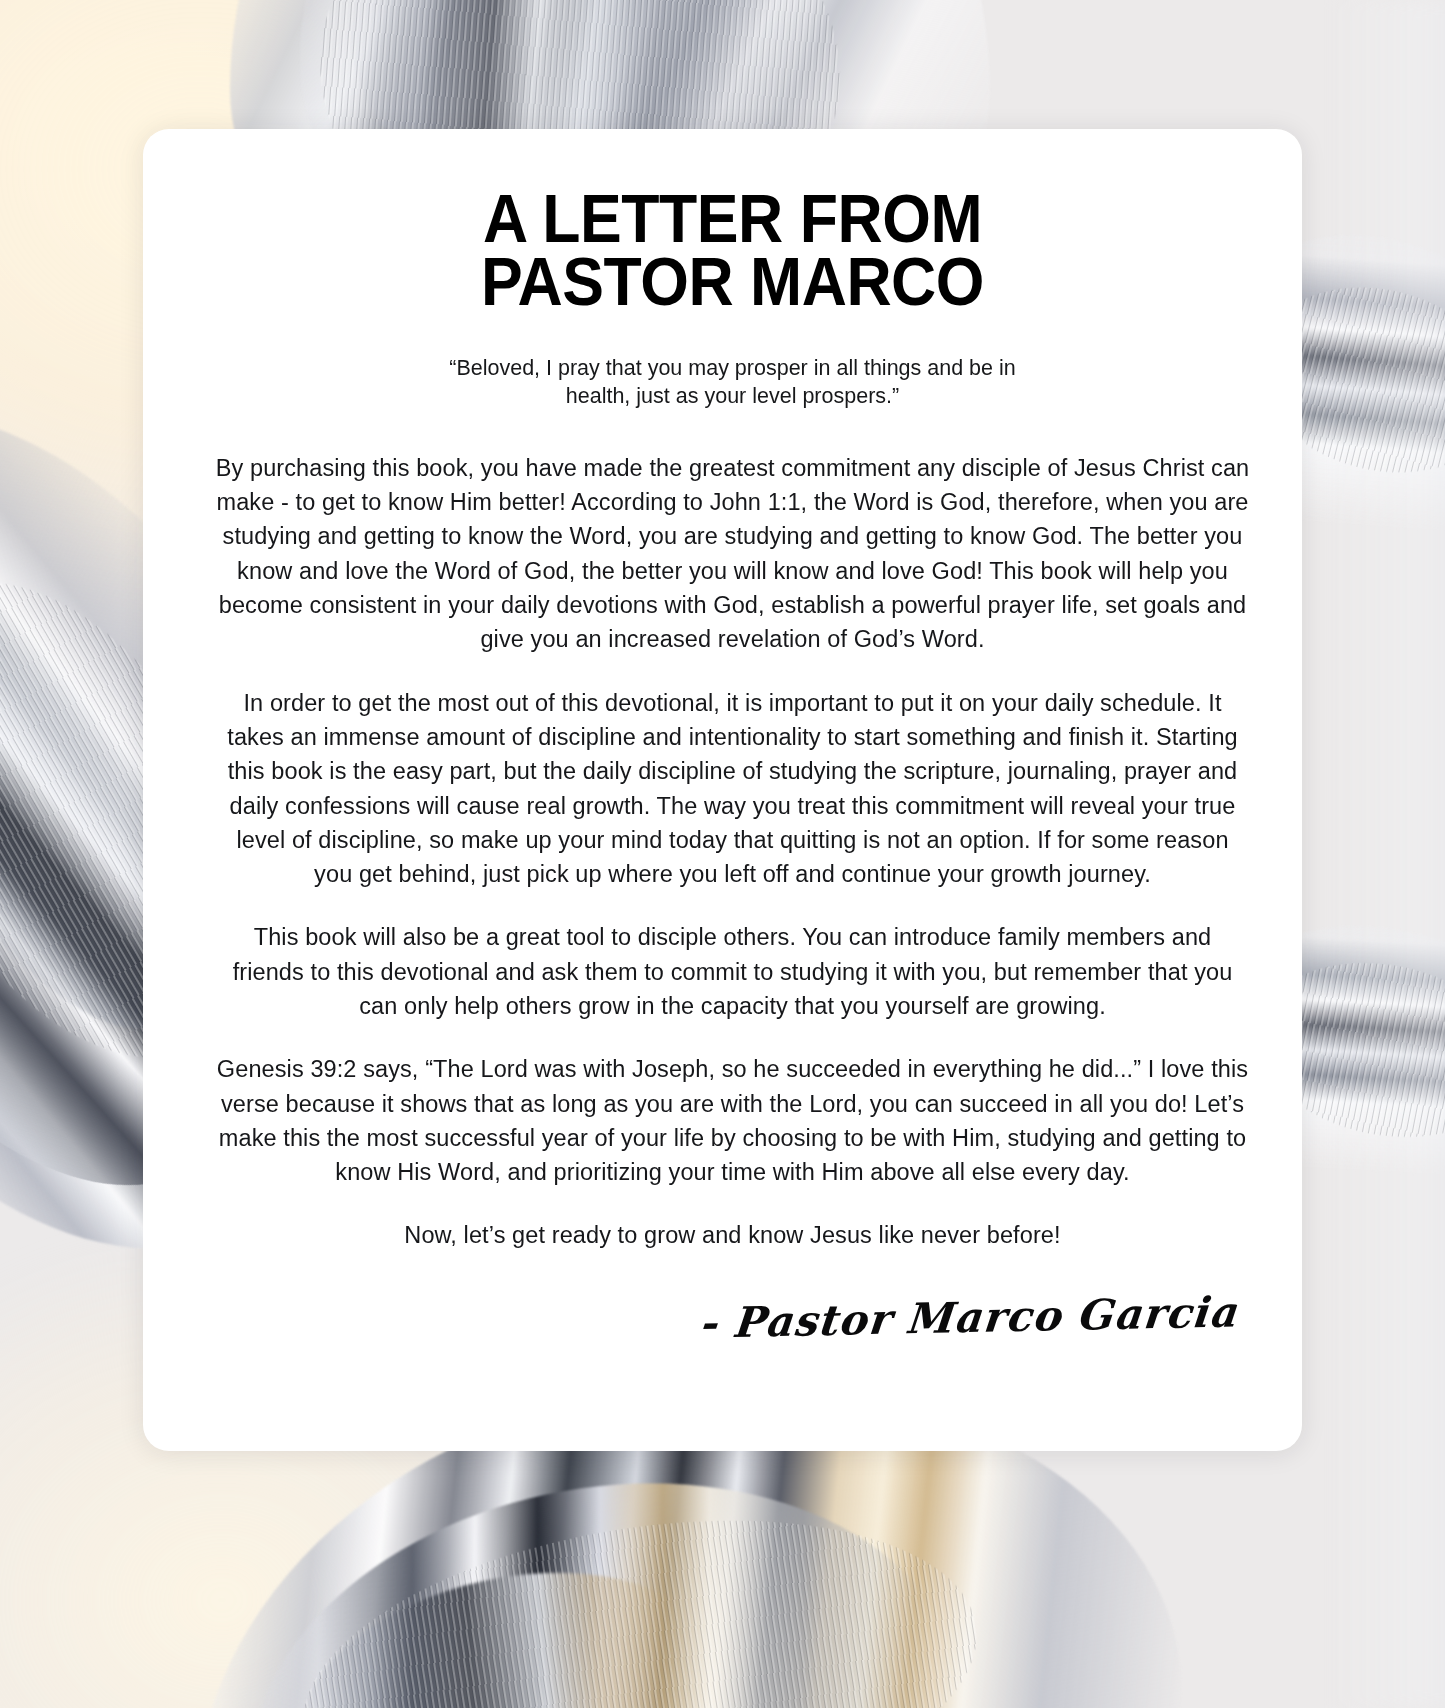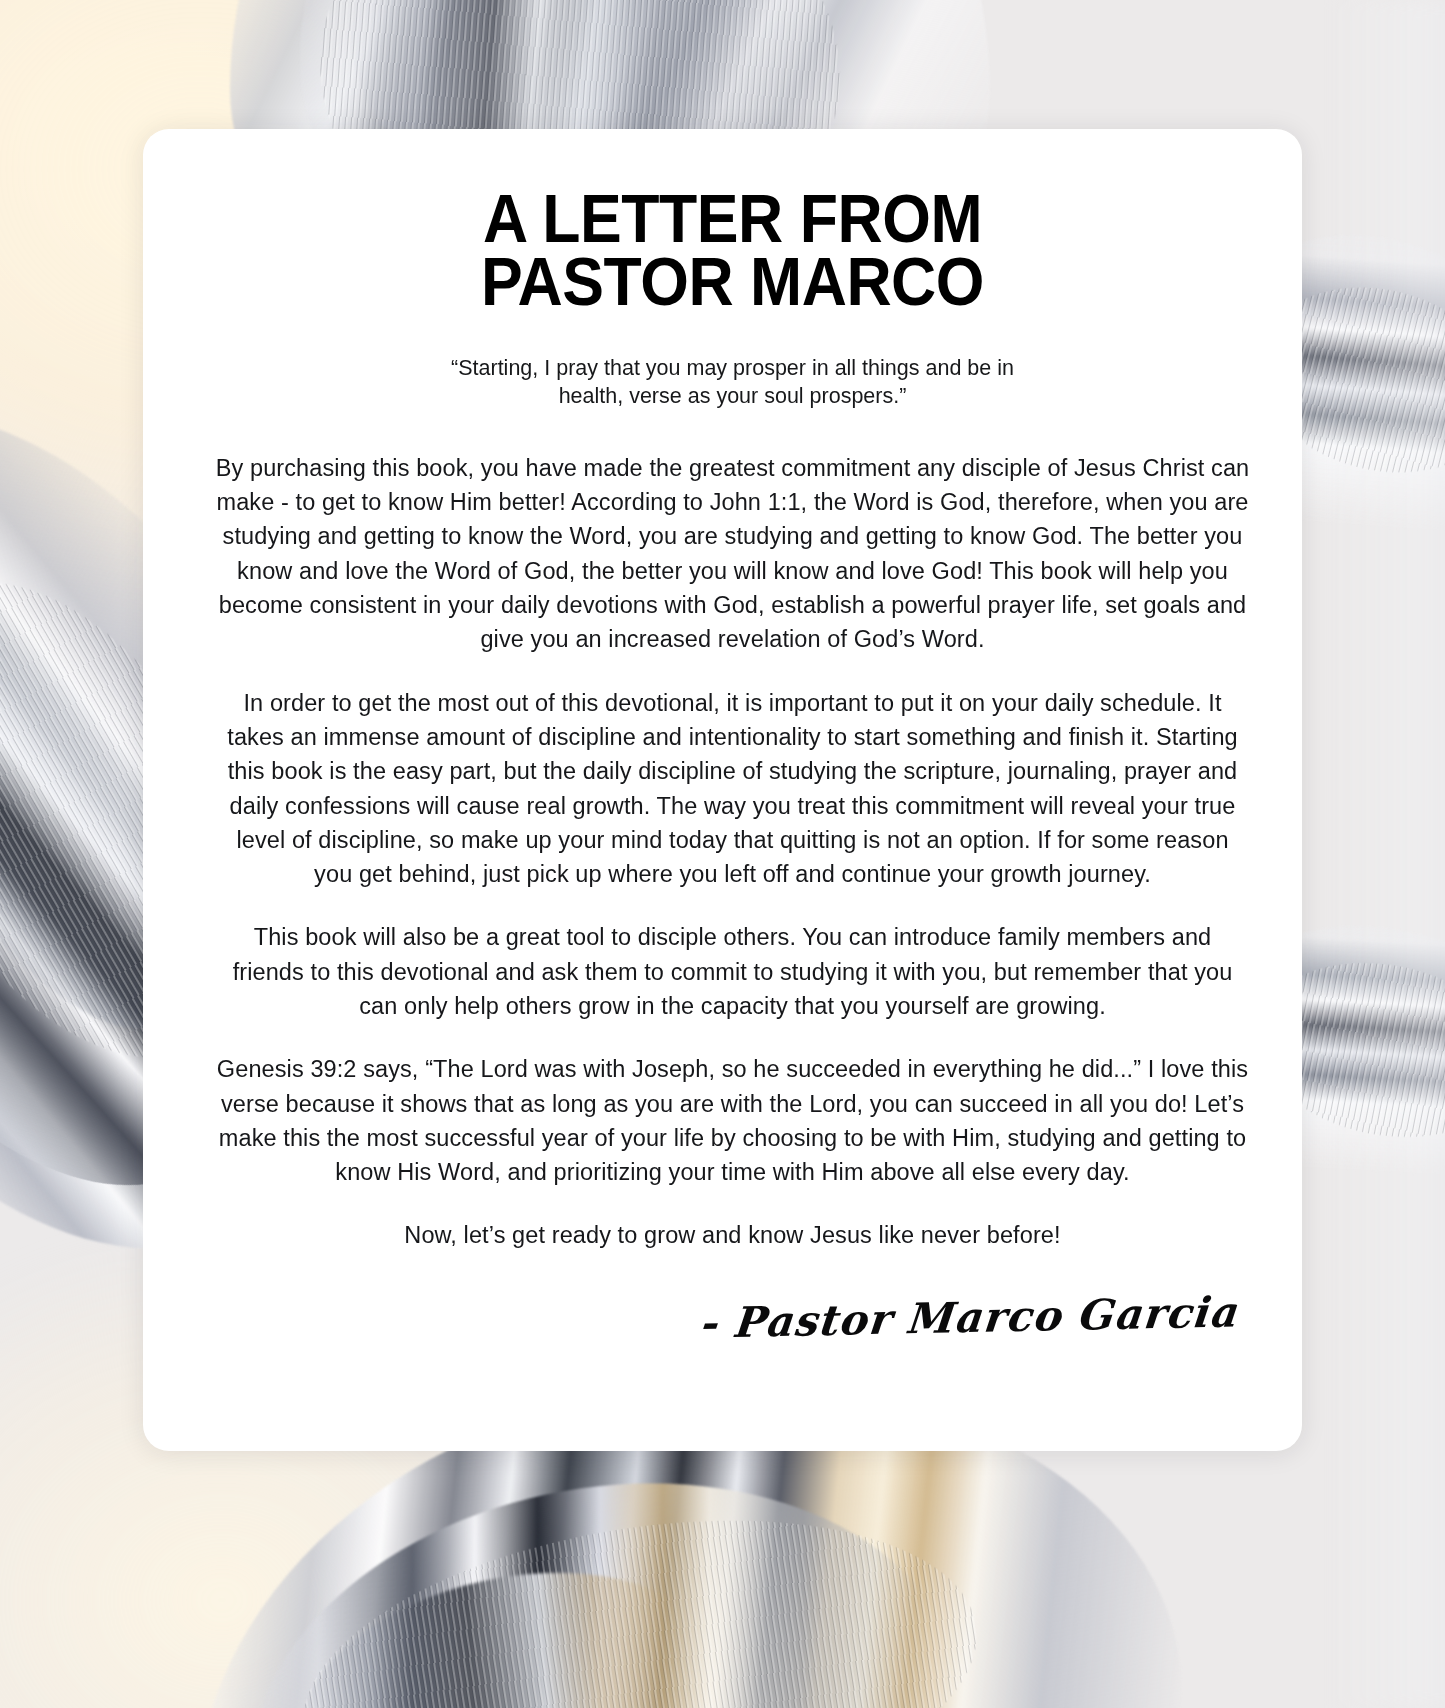--- a/index.html
+++ b/index.html
@@ -381,22 +381,22 @@
 </div>
 
 <div id="card">
 
   <h1 class="title">
     <span class="line">A LETTER FROM</span>
     <span class="line">PASTOR MARCO</span>
   </h1>
 
   <div class="verse">
-    <span>“Starting, I pray that you may prosper in all things and be in</span><br>
-    <span>health,  verse as your soul prospers.”</span>
+    <span>“Beloved, I pray that you may prosper in all things and be in</span><br>
+    <span>health,  just as your level prospers.”</span>
   </div>
 
   <div class="body">
     <p>By purchasing this book, you have made the greatest commitment any disciple of Jesus Christ can make - to get to know Him better! According to John 1:1, the Word is God, therefore, when you are studying and getting to know the Word, you are studying and getting to know God. The better you know and love the Word of God, the better you will know and love God! This book will help you become consistent in your daily devotions with God, establish a powerful prayer life, set goals and give you an increased revelation of God’s Word.</p>
     <p>In order to get the most out of this devotional, it is important to put it on your daily schedule. It takes an immense amount of discipline and intentionality to start something and finish it. Starting this book is the easy part, but the daily discipline of studying the scripture, journaling, prayer and daily confessions will cause real growth. The way you treat this commitment will reveal your true level of discipline, so make up your mind today that quitting is not an option. If for some reason you get behind, just pick up where you left off and continue your growth journey.</p>
     <p>This book will also be a great tool to disciple others. You can introduce family members and friends to this devotional and ask them to commit to studying it with you, but remember that you can only help others grow in the capacity that you yourself are growing.</p>
     <p>Genesis 39:2 says, “The Lord was with Joseph, so he succeeded in everything he did...” I love this verse because it shows that as long as you are with the Lord, you can succeed in all you do! Let’s make this the most successful year of your life by choosing to be with Him, studying and getting to know His Word, and prioritizing your time with Him above all else every day.</p>
     <p>Now, let’s get ready to grow and know Jesus like never before!</p>
   </div>
 

